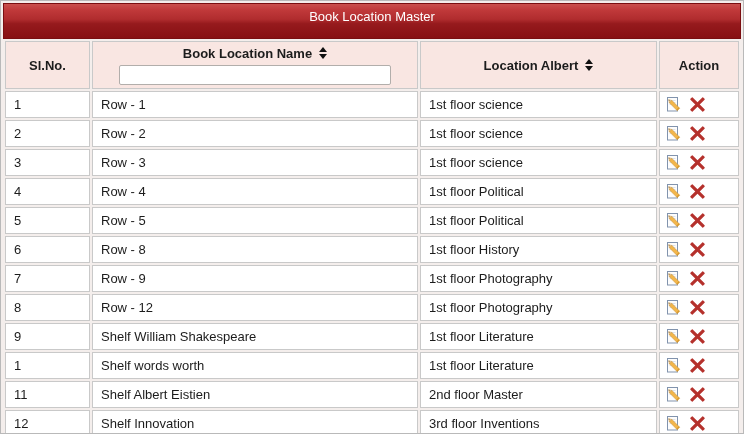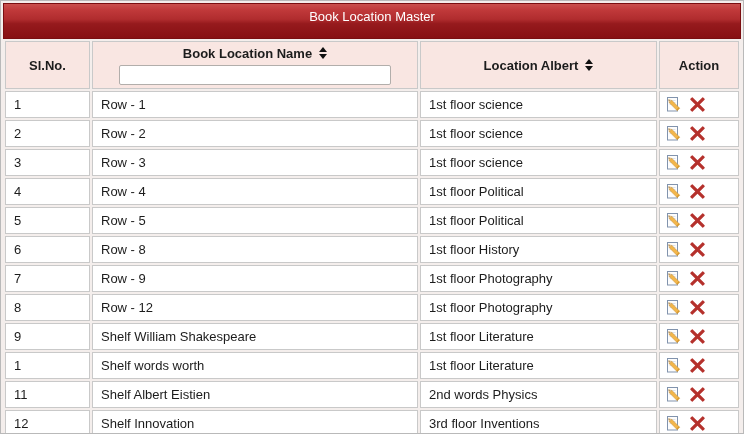--- a/index.html
+++ b/index.html
@@ -444,21 +444,21 @@
             <rect x="5.9" y="-1.5" width="3.2" height="18" rx="0.6" transform="rotate(-45 7.5 7.5)"></rect>
           </g>
         </svg>
       </span>
     </td>
   </tr>
 
   <tr>
     <td>11</td>
     <td>Shelf Albert Eistien</td>
-    <td>2nd words Physics</td>
+    <td>2nd floor Master</td>
     <td class="action-cell">
       <span class="icon-btn">
         <svg width="16" height="16" viewBox="0 0 16 16">
           <rect x="1.5" y="0.5" width="10" height="13.5" fill="#fdfdfd" stroke="#8193ad"></rect>
           <line x1="3.5" y1="3.5" x2="9.5" y2="3.5" stroke="#dde3ec" stroke-width="1"></line>
           <line x1="3.5" y1="5.5" x2="9.5" y2="5.5" stroke="#dde3ec" stroke-width="1"></line>
           <line x1="3.5" y1="7.5" x2="9.5" y2="7.5" stroke="#dde3ec" stroke-width="1"></line>
           <g transform="rotate(-45 8 8)">
             <rect x="6.3" y="3.2" width="3.4" height="11" fill="#f3b64a" stroke="#cd9433" stroke-width="0.6"></rect>
             <polygon points="6.3,3.2 9.7,3.2 8,0.4" fill="#e8c695" stroke="#cd9433" stroke-width="0.4"></polygon>

